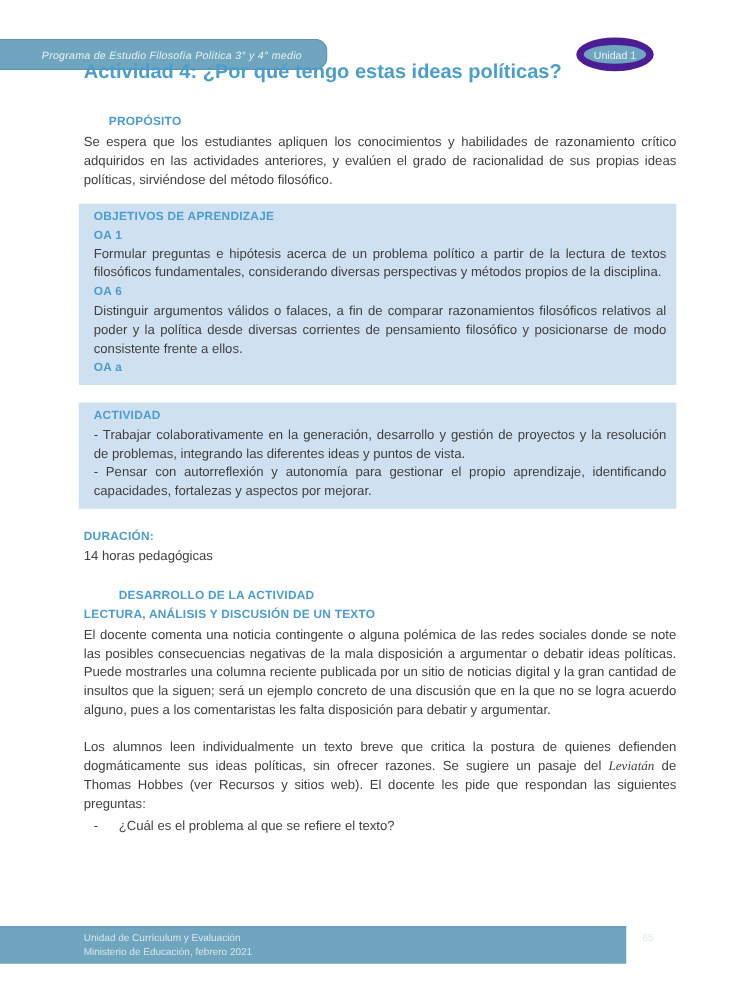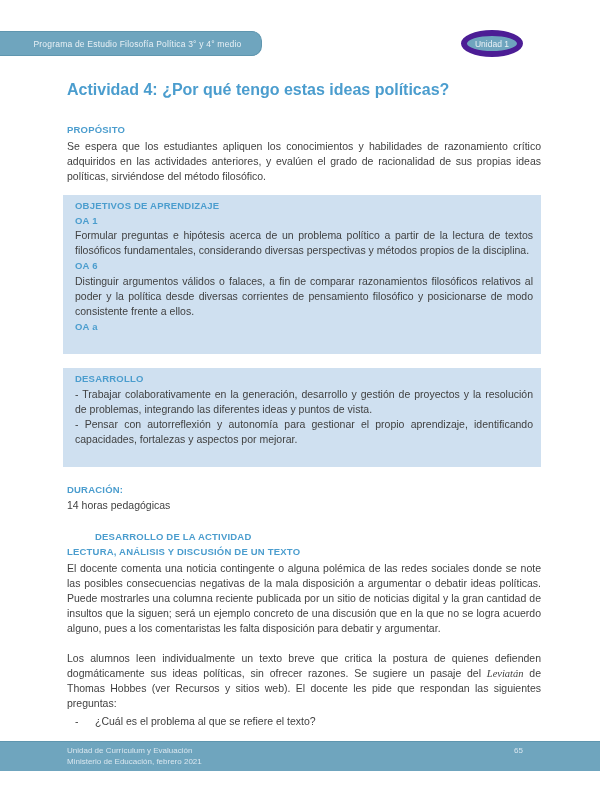--- a/index.html
+++ b/index.html
@@ -6,69 +6,69 @@
   .page {
     position:relative; width:600px; height:800px; background:#ffffff;
     font-family:"Liberation Sans", sans-serif; color:#3F3F3F; overflow:hidden;
   }
   
   .header-pill {
     position:absolute; left:0; top:31px; width:262px; height:25px;
     background:#6FA5BE; border:1px solid #5F96AF; border-left:none;
     border-radius:0 10px 10px 0; box-sizing:border-box;
     display:flex; align-items:center; justify-content:center;
-    padding-left:14px; color:#E9F1F6; font-size:8.5px; letter-spacing:0.2px;
+    padding-left:14px; color:#E9F1F6; font-size:8.5px; letter-spacing:0.2px;font-style:italic;
   }
   .unit-badge {
     position:absolute; left:461px; top:30px; width:62px; height:27px;
     background:#6FA5BE; border:6px solid #4c1d95; border-radius:50%;
     box-sizing:border-box; display:flex; align-items:center; justify-content:center;
     color:#E9F1F6; font-size:8.5px;
   }
   
-  .content { position:absolute; left:67px; top:80px; width:474px; }
+  .content { position:absolute; left:67px; top:48px; width:474px; }
   .title {
     font-size:16px; line-height:20px; font-weight:bold; color:#4B9DCE;
   }
   .sec-heading {
     font-size:9.5px; line-height:13px; font-weight:bold; color:#4B9DCE;
     letter-spacing:0.2px;
   }
-  .mt-title { margin-top:23px; }
+  .mt-title { margin-top:23px;margin-left:20px; }
   .mt-duracion { margin-top:16px; }
   .mt-desarrollo { margin-top:16px;padding-left:28px; }
   .mt-lectura { margin-top:2px; }
   .body-text {
     margin:3px 0 0 0; font-size:10.5px; line-height:15.2px;
     text-align:justify; color:#3F3F3F;
   }
   .plain-line { margin-top:2px; font-size:10.5px; line-height:15.2px; color:#3F3F3F; }
   .blue-box {
     background:#CFE0F0; margin-left:-4px; margin-right:0;
-    padding:3px 8px 20px 12px; box-sizing:border-box;
+    padding:3px 8px 6px 12px; box-sizing:border-box;
   }
   .box1 { margin-top:10px; }
   .box2 { margin-top:14px; }
   .box-heading {
     font-size:9.5px; line-height:15.2px; font-weight:bold; color:#4B9DCE;
     letter-spacing:0.2px;
   }
   .box-text {
     font-size:10.5px; line-height:15.2px; text-align:justify; color:#3F3F3F; margin:0;
   }
   .para2 { margin-top:14px; }
   .bullet-row {
     display:flex; margin-top:3px; font-size:10.5px; line-height:15.2px;
     padding-left:8px; color:#3F3F3F;
   }
   .bullet-dash { width:20px; flex:0 0 20px; }
   .bullet-text { flex:1; }
   
   .footer {
-    position:absolute; left:0; top:741px; width:600px; height:30px;
+    position:absolute; left:0; top:741px; width:501px; height:30px;
     background:#6FA5BE; border-top:1px solid #5F96AF; box-sizing:border-box;
   }
   .footer-left {
     position:absolute; left:67px; top:4px; color:#D8E6EF;
     font-size:8px; line-height:10.5px;
   }
   .footer-page {
     position:absolute; left:514px; top:4px; color:#D8E6EF;
     font-size:8px; line-height:10.5px;
   }
@@ -97,21 +97,21 @@
     <div class="blue-box box1">
       <div class="box-heading">OBJETIVOS DE APRENDIZAJE</div>
       <div class="box-heading">OA 1</div>
       <p class="box-text">Formular preguntas e hipótesis acerca de un problema político a partir de la lectura de textos filosóficos fundamentales, considerando diversas perspectivas y métodos propios de la disciplina.</p>
       <div class="box-heading">OA 6</div>
       <p class="box-text">Distinguir argumentos válidos o falaces, a fin de comparar razonamientos filosóficos relativos al poder y la política desde diversas corrientes de pensamiento filosófico y posicionarse de modo consistente frente a ellos.</p>
       <div class="box-heading">OA a</div>
     </div>
 
     <div class="blue-box box2">
-      <div class="box-heading">DESARROLLO</div>
+      <div class="box-heading">ACTIVIDAD</div>
       <p class="box-text">- Trabajar colaborativamente en la generación, desarrollo y gestión de proyectos y la resolución de problemas, integrando las diferentes ideas y puntos de vista.</p>
       <p class="box-text">- Pensar con autorreflexión y autonomía para gestionar el propio aprendizaje, identificando capacidades, fortalezas y aspectos por mejorar.</p>
     </div>
 
     <div class="sec-heading mt-duracion">DURACIÓN:</div>
     <div class="plain-line">14 horas pedagógicas</div>
 
     <div class="sec-heading mt-desarrollo">DESARROLLO DE LA ACTIVIDAD</div>
 
     <div class="sec-heading mt-lectura">LECTURA, ANÁLISIS Y DISCUSIÓN DE UN TEXTO</div>

